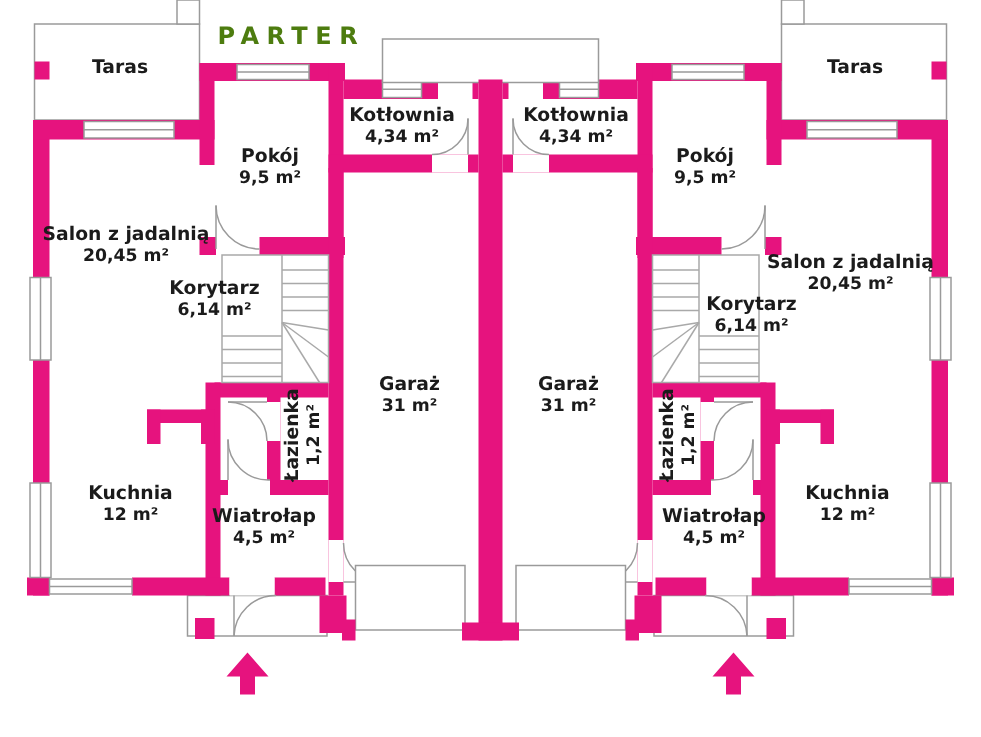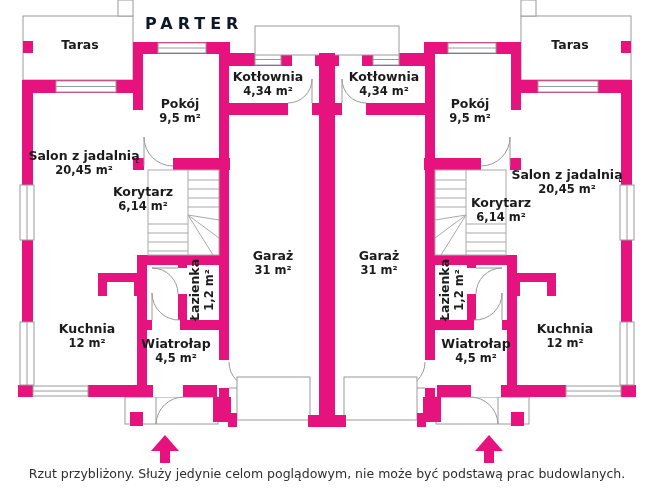--- a/index.html
+++ b/index.html
@@ -10,21 +10,21 @@
   .o{fill:#fff;stroke:var(--line,#9a9a9a);stroke-width:1;}
   .gap{fill:#fff;}
   .ln{stroke:var(--line,#9a9a9a);stroke-width:1;fill:none;}
   .st{stroke:#a9a9a9;stroke-width:1;fill:none;}
   .lbl{position:absolute;transform:translate(-50%,-50%);display:flex;flex-direction:column;
        align-items:center;line-height:1.18;white-space:nowrap;font-weight:bold;text-align:center;}
   .lbl .nm{font-size:12.5px;}
   .lbl .ar{font-size:11.5px;}
   .lbl.rot{transform:translate(-50%,-50%) rotate(-90deg);}
   .title{position:absolute;left:145px;top:14px;font-size:16px;font-weight:bold;
-         letter-spacing:5px;color:#0f172a;}
+         letter-spacing:5px;color:#4d7c0f;}
   .caption{position:absolute;left:0;right:0;top:466px;text-align:center;font-size:12.5px;
            color:#2e2e2e;font-weight:normal;}
 </style>
 </head>
 <body>
 
 <div class="stage">
 
   <svg class="geom" width="654" height="491" viewBox="0 0 654 491">
 
@@ -200,14 +200,13 @@
   </div>
   <div class="lbl" style="left:565px;top:336px">
     <span class="nm">Kuchnia</span>
     <span class="ar">12 m²</span>
   </div>
   <div class="lbl" style="left:476px;top:351px">
     <span class="nm">Wiatrołap</span>
     <span class="ar">4,5 m²</span>
   </div>
 
-  <div class="caption">Rzut przybliżony. Służy jedynie celom poglądowym, nie może być podstawą prac budowlanych.</div>
 </div>
 
 </body></html>

